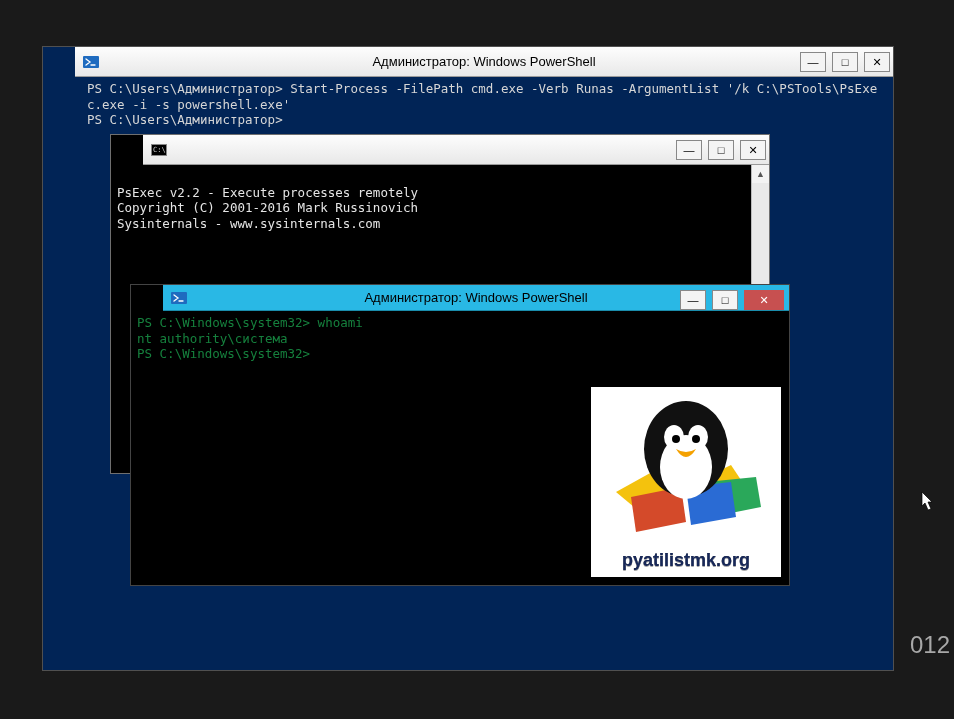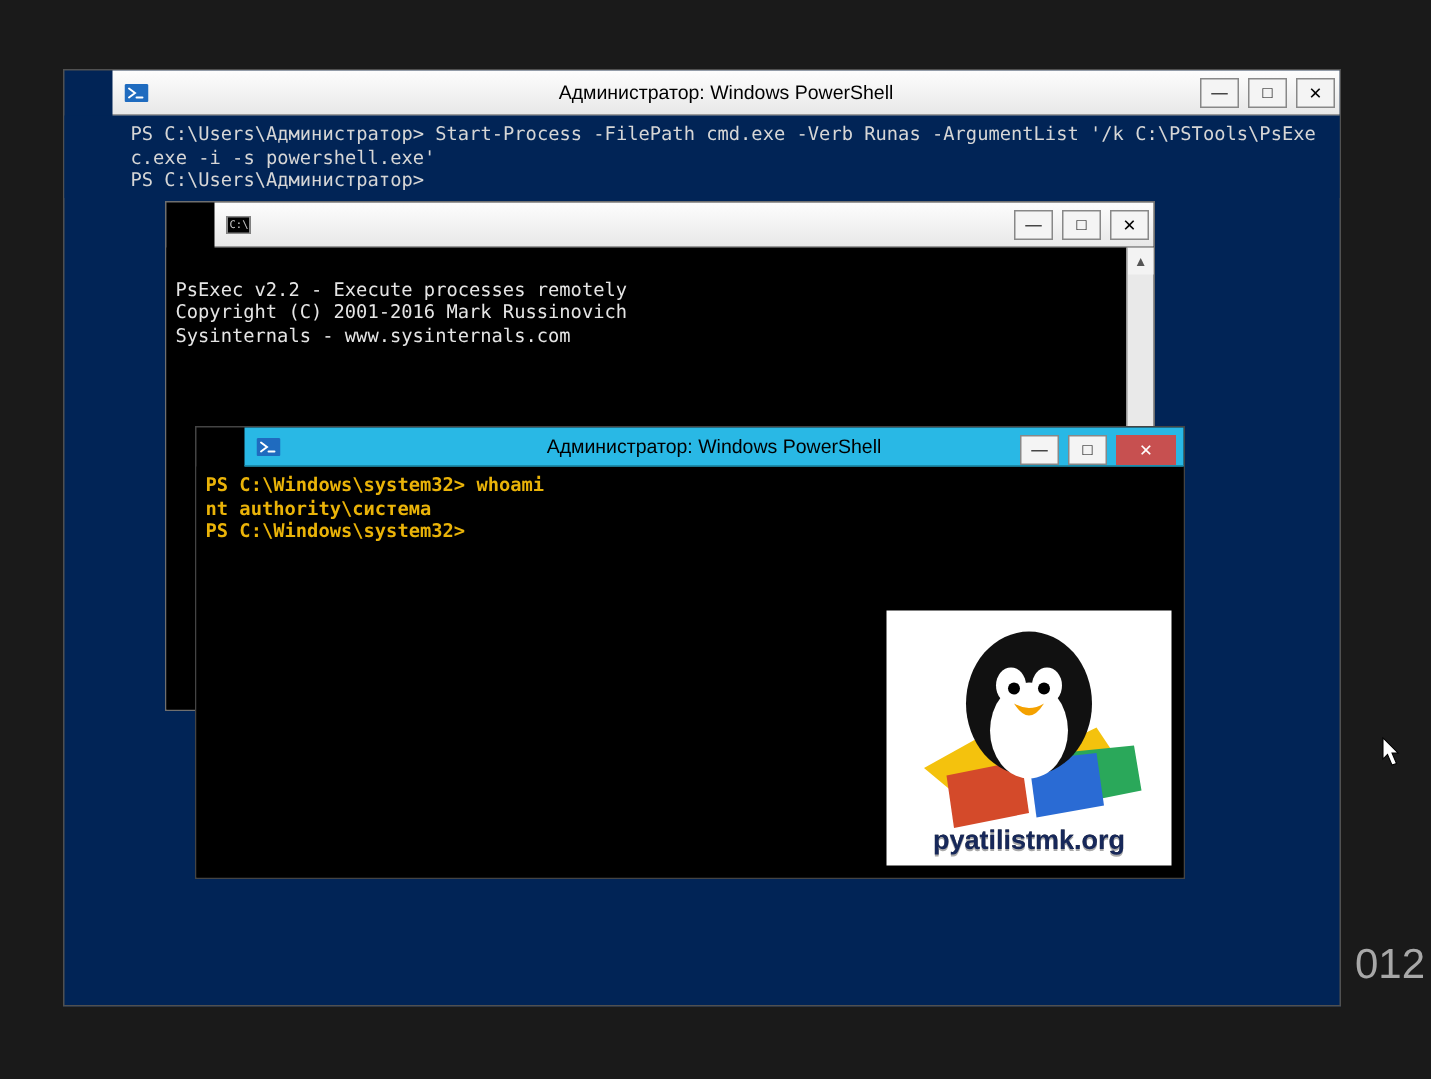--- a/index.html
+++ b/index.html
@@ -129,30 +129,30 @@
   
   .win3 {
     position: absolute;
     left: 130px;
     top: 284px;
     width: 660px;
     height: 302px;
     background:#000;
     border: 1px solid #444;
   }
-  .win3 .termbody { height: calc(100% - 26px); padding: 4px 6px; color:#eab308;font-weight:bold;}
+  .win3 .termbody { height: calc(100% - 26px); padding: 4px 6px; color:#15803d;}
   .win3 .titlebar { height:26px; }
 
   
   .logo {
     position:absolute;
     right: 8px;
     bottom: 8px;
     width: 190px;
-    height: 170px;
+    height: 190px;
     background:#fff;
     display:flex;
     flex-direction:column;
     align-items:center;
     justify-content:flex-end;
     padding-bottom:6px;
   }
   .logo svg { position:absolute; inset:0; }
   .logo .site {
     position:relative;
@@ -164,21 +164,21 @@
     color:#17285a;
     text-shadow: 0 1px 0 #aaa;
     z-index:2;
   }
 
   .corner-text {
     position:absolute;
     right:4px;
     bottom:60px;
     color:#a8a8a8;
-    font-size:28px;
+    font-size:24px;
     font-family:"Segoe UI",sans-serif;
   }
   .cursor-icon {
     position:absolute;
     right:18px;
     top:490px;
     color:#fff;
     font-size:20px;
   }
 

